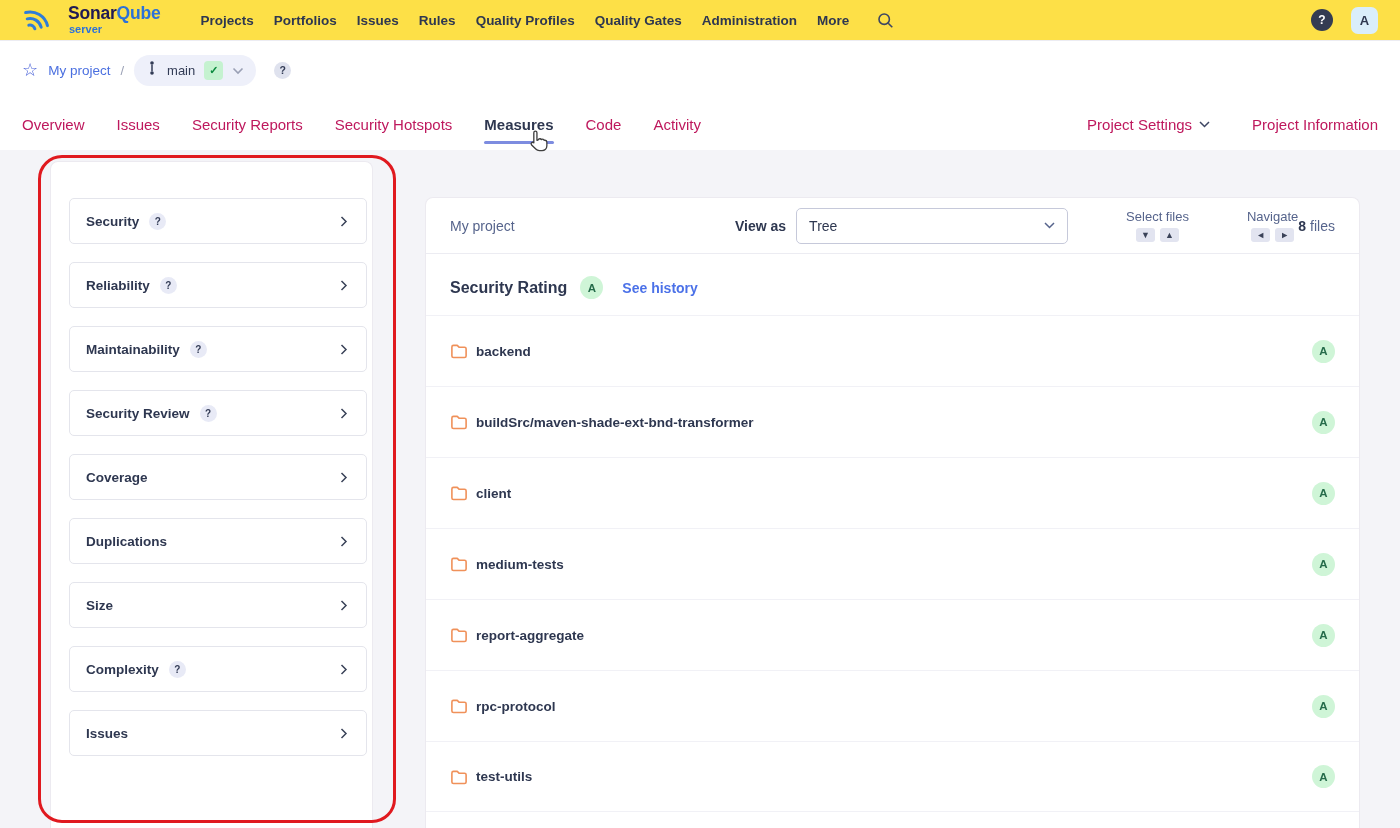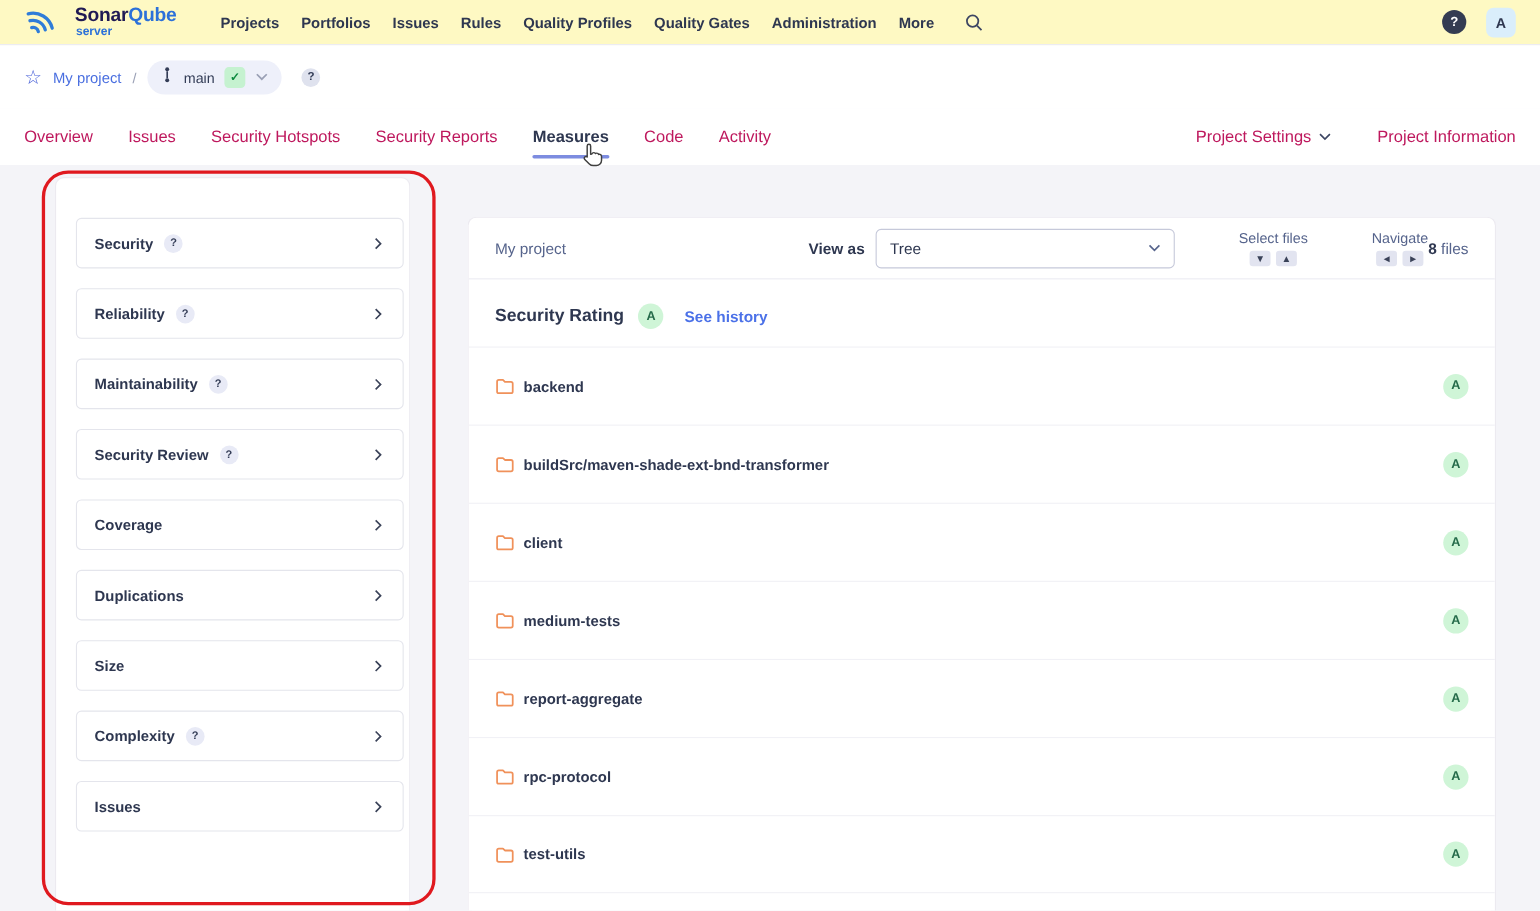--- a/index.html
+++ b/index.html
@@ -8,21 +8,21 @@
     font-family:"Liberation Sans", sans-serif;
     background:#f4f4f8;
     color:#2e3750;
     overflow:hidden;
     position:relative;
   }
   .spacer { flex:1; }
 
   
   .topnav {
-    height:41px; background:#fef9c3; border-bottom:1px solid #ececf2;
+    height:41px; background:#fde047; border-bottom:1px solid #ececf2;
     display:flex; align-items:center; padding:4px 22px; position:relative; z-index:20;
   }
   .logo { display:flex; align-items:center; gap:6px; cursor:pointer; margin-right:40px; }
   .logo-text { line-height:1; }
   .logo-row { font-size:17.5px; font-weight:700; letter-spacing:-0.2px; }
   .logo-sonar { color:#201a54; }
   .logo-qube { color:#2c71d9; }
   .logo-sub { font-size:11px; color:#2c71d9; font-weight:600; margin-top:1px; padding-left:1px; }
   .nav-items { display:flex; gap:20px; align-items:center; }
   .nav-item { font-size:13.5px; font-weight:700; color:#2e3750; cursor:pointer; white-space:nowrap; }
@@ -201,22 +201,22 @@
         </svg>
     </span>
   </div>
   <span class="q-badge">?</span>
 </div>
 
 <div class="tabs-row">
   <div class="tabs">
     <span class="tab">Overview</span>
     <span class="tab">Issues</span>
+    <span class="tab">Security Reports</span>
     <span class="tab">Security Hotspots</span>
-    <span class="tab">Security Reports</span>
     <span class="tab active">
       <span>Measures</span>
       <span class="tab-underline"></span>
     </span>
     <span class="tab">Code</span>
     <span class="tab">Activity</span>
   </div>
   <div class="tabs-right">
     <span class="tab">
       <span>Project Settings</span>

